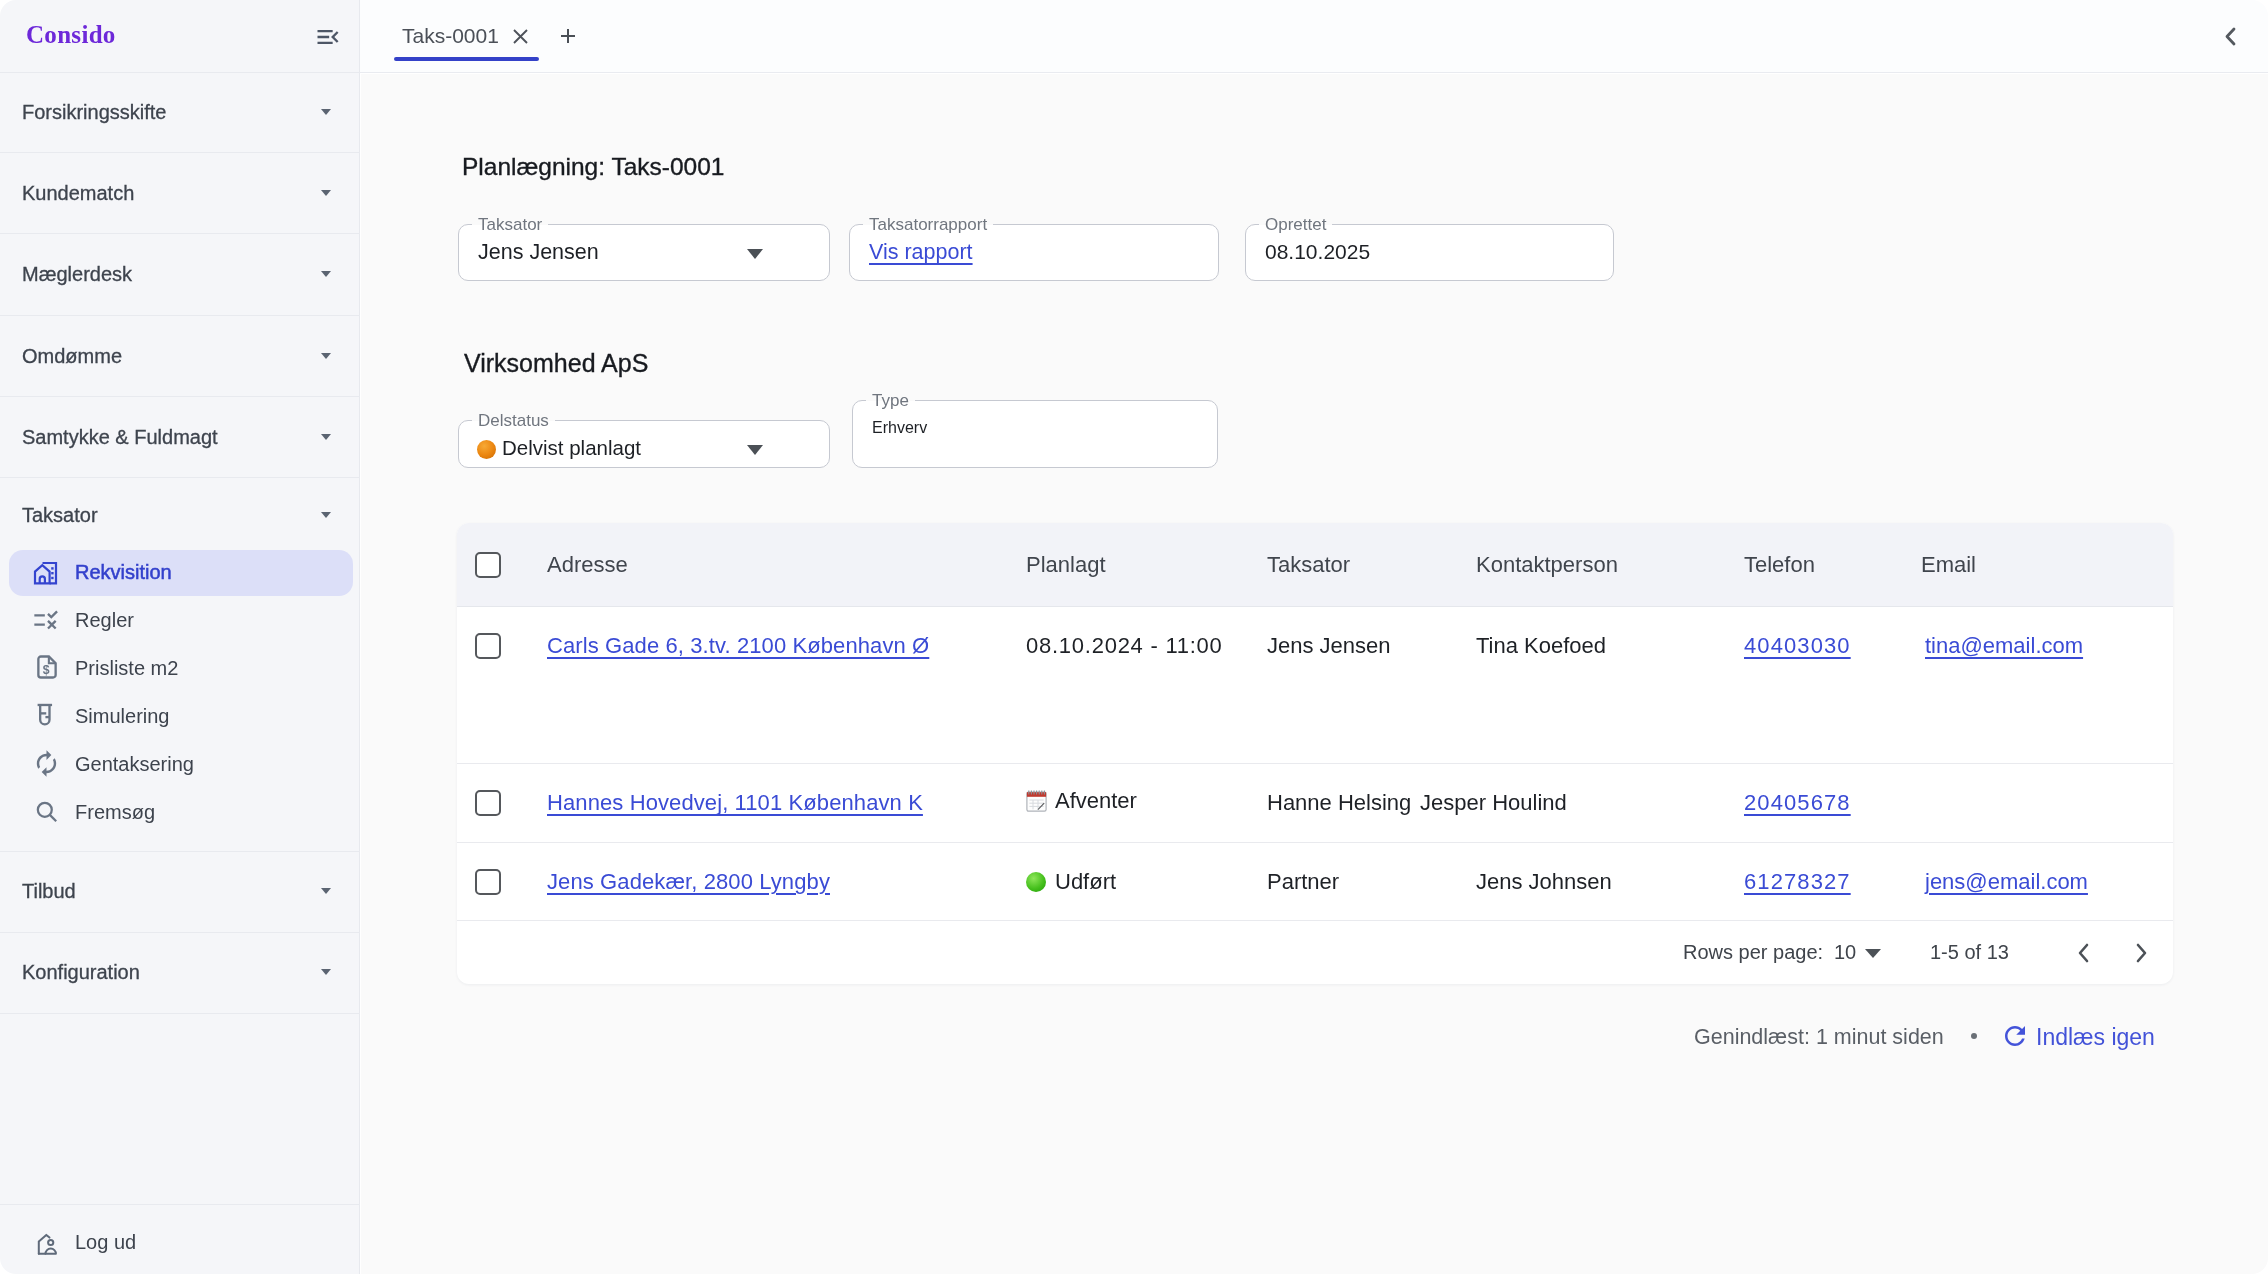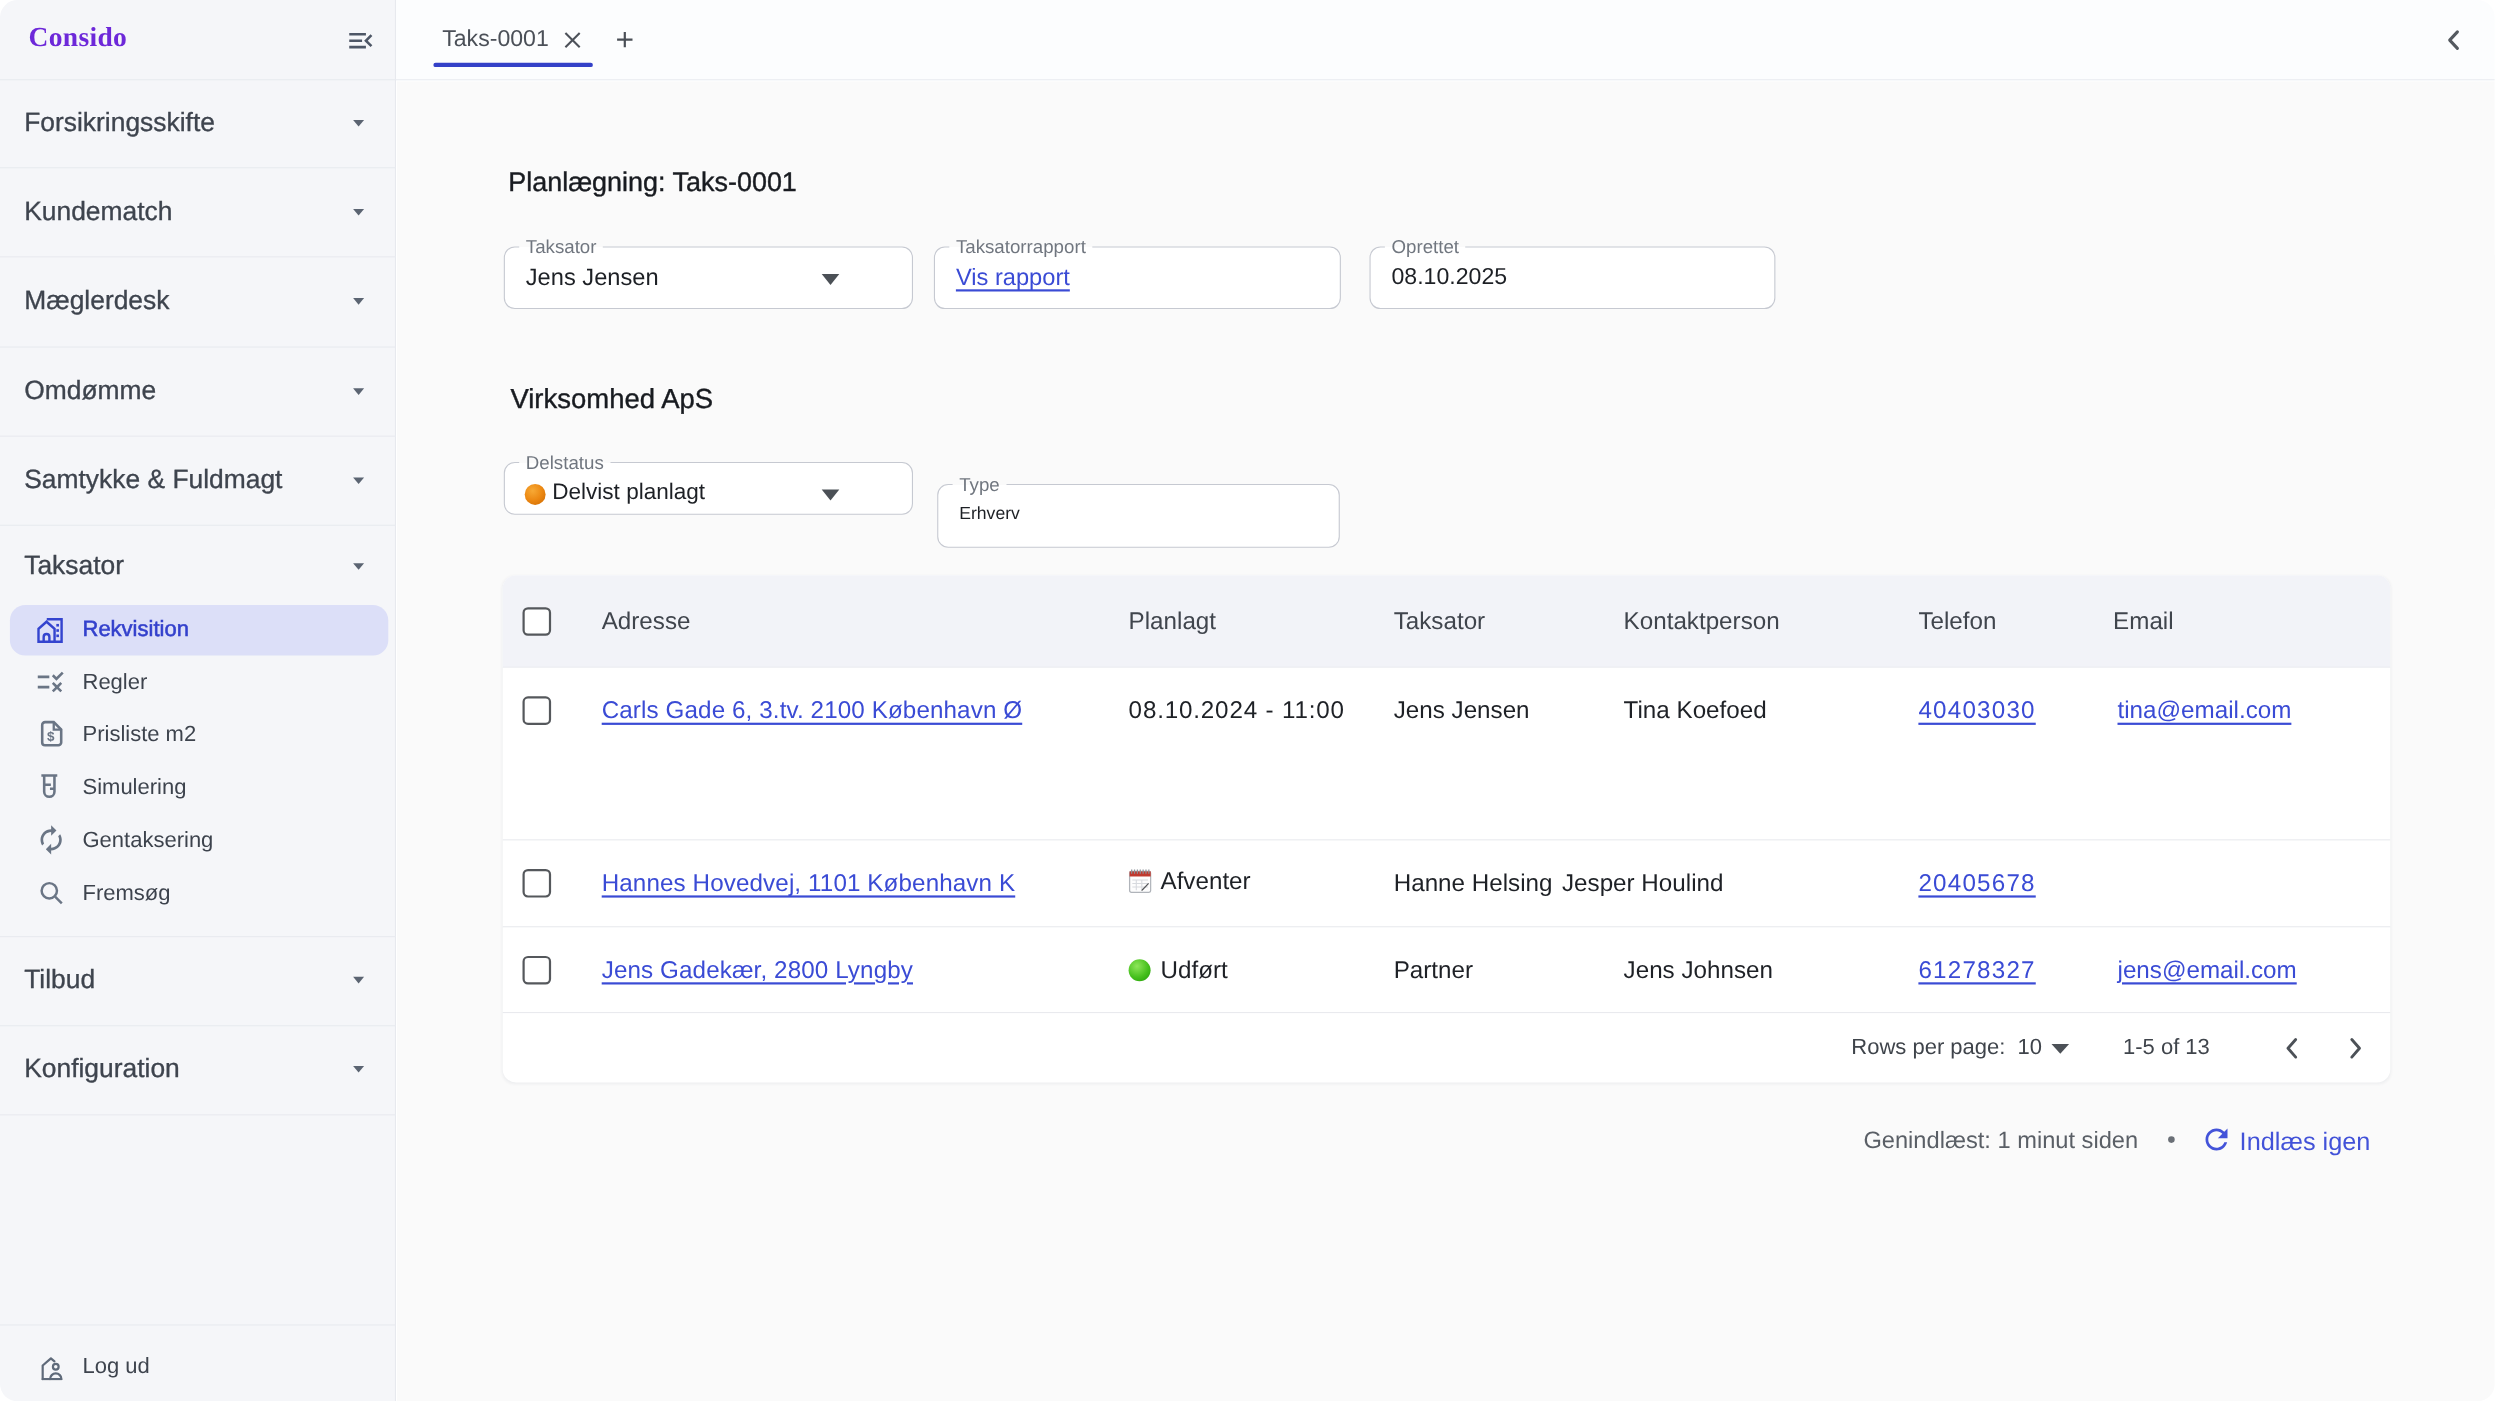--- a/index.html
+++ b/index.html
@@ -2,21 +2,21 @@
 <html><head><meta charset="utf-8">
 <style>
 *{margin:0;padding:0;box-sizing:border-box}
 html,body{width:2268px;height:1274px;background:#fff;font-family:"Liberation Sans",sans-serif;overflow:hidden}
 #frame{position:absolute;left:0;top:0;width:2268px;height:1274px;border-radius:16px;overflow:hidden}
 .abs{position:absolute}
 
 #sidebar{position:absolute;left:0;top:0;width:360px;height:1274px;background:#f5f6f9;border-right:1px solid #e7e9ee}
 #logo{position:absolute;left:26px;top:21px;font-family:"Liberation Serif",serif;font-weight:bold;font-size:25px;color:#6d28d9;letter-spacing:.3px}
 .divider{position:absolute;left:0;width:360px;height:1px;background:#e8eaef}
-.sec{position:absolute;left:22px;font-size:24px;color:#3e444e;line-height:24px;-webkit-text-stroke:.3px #3e444e}
+.sec{position:absolute;left:22px;font-size:20px;color:#3e444e;line-height:24px;-webkit-text-stroke:.3px #3e444e}
 .caret{position:absolute;left:321px;width:0;height:0;border-left:5.7px solid transparent;border-right:5.7px solid transparent;border-top:6.6px solid #5b6472}
 .sub{position:absolute;left:75px;font-size:20px;color:#3d434d;line-height:24px}
 #pill{position:absolute;left:9px;top:550px;width:344px;height:46px;border-radius:14px;background:#dcdff8}
 
 #topbar{position:absolute;left:360px;top:0;width:1908px;height:73px;background:#fcfdfe;border-bottom:1px solid #e9ebf0}
 #tabtxt{position:absolute;left:402px;top:25px;font-size:21px;color:#4b5058;line-height:22px}
 #tabind{position:absolute;left:394px;top:57px;width:145px;height:4px;background:#3441c8;border-radius:2px}
 #maincontent{position:absolute;left:361px;top:74px;width:1907px;height:1200px;background:#fafafa}
 
 #h1{position:absolute;left:462px;top:152px;font-size:24.5px;color:#181b20;line-height:30px;-webkit-text-stroke:.35px #181b20}
@@ -115,21 +115,21 @@
     <div class="flabel">Oprettet</div>
     <div class="fval" style="font-size:21px">08.10.2025</div>
   </div>
 
   <div class="field" style="left:458px;top:420px;width:372px;height:48px">
     <div class="flabel">Delstatus</div>
     <div class="dot-orange" style="left:18px;top:19px"></div>
     <div class="fval" style="left:43px;font-size:20.5px">Delvist planlagt</div>
     <div class="fcaret"></div>
   </div>
-  <div class="field" style="left:852px;top:440px;width:366px;height:58px">
+  <div class="field" style="left:852px;top:400px;width:366px;height:68px">
     <div class="flabel">Type</div>
     <div class="fval" style="font-size:16px">Erhverv</div>
   </div>
 
   <div id="card">
     <div id="thead">
       <div class="cb" style="top:28.5px"></div>
       <div class="hcell" style="left:90px;line-height:83px">Adresse</div>
       <div class="hcell" style="left:569px;line-height:83px">Planlagt</div>
       <div class="hcell" style="left:810px;line-height:83px">Taksator</div>

